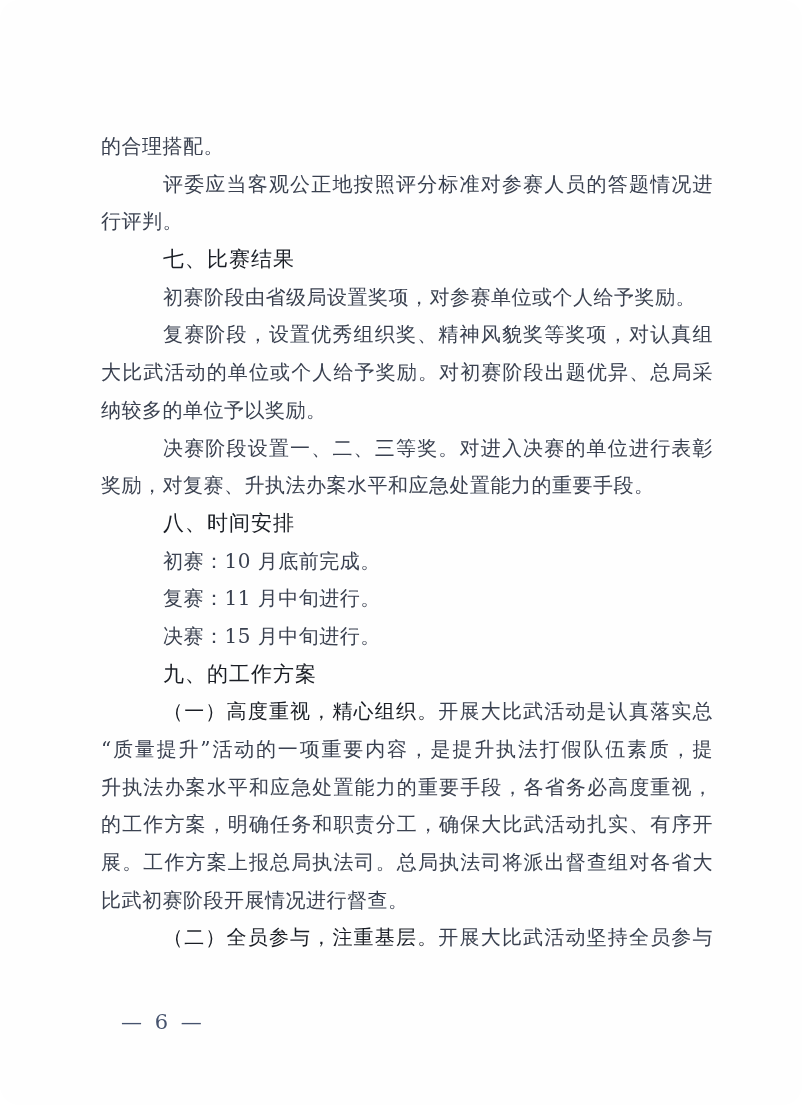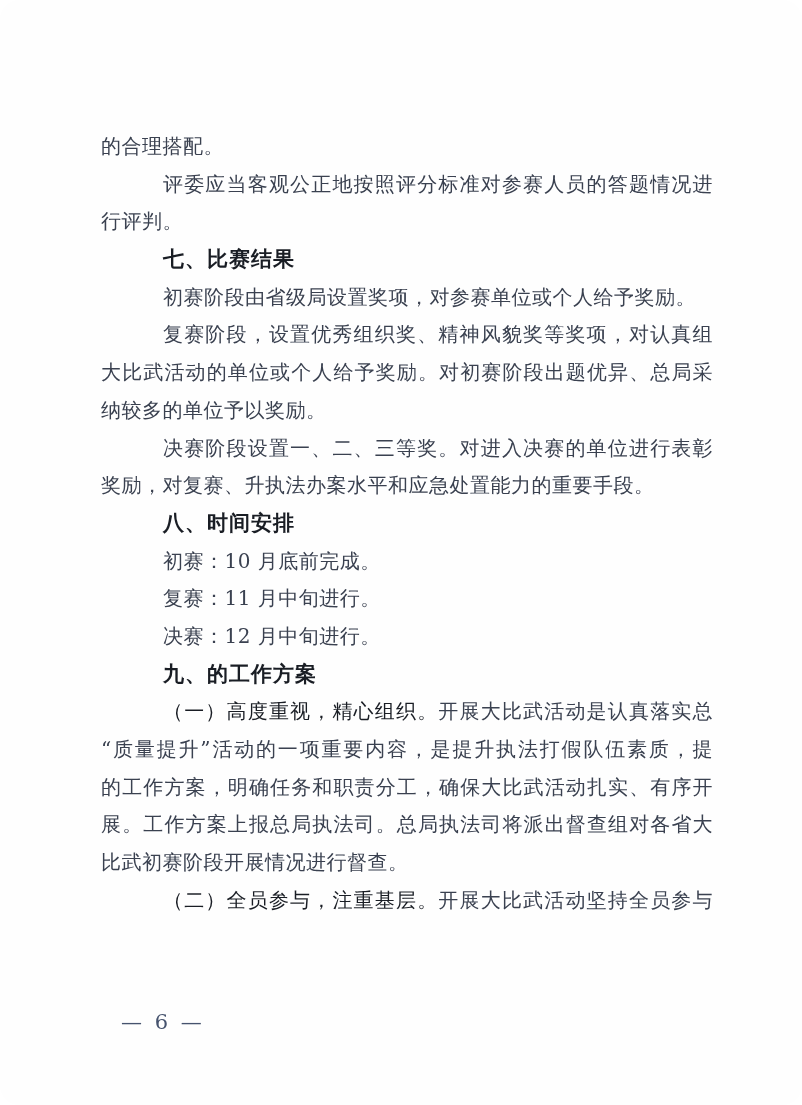--- a/index.html
+++ b/index.html
@@ -37,21 +37,21 @@
     padding-left: 62px;
   }
   .line.justify {
     white-space: normal;
     text-align: justify;
     text-align-last: justify;
     text-justify: inter-character;
   }
   .line.heading {
     font-family: "DejaVu Sans", "Liberation Sans", sans-serif;
-    font-weight: bold;
+    font-weight: normal;
     font-size: 21px;
     color: var(--heading-color, #191d24);
     letter-spacing: 1px;
   }
   .run-bold {
     font-weight: normal;
     color: var(--heading-color, #191d24);
   }
   .footer-page-number {
     position: absolute;
@@ -76,23 +76,24 @@
       <div class="line indent heading"><span>七、比赛结果</span></div>
       <div class="line indent"><span>初赛阶段由省级局设置奖项，对参赛单位或个人给予奖励。</span></div>
       <div class="line indent justify"><span>复赛阶段，设置优秀组织奖、精神风貌奖等奖项，对认真组织</span></div>
       <div class="line justify"><span>大比武活动的单位或个人给予奖励。对初赛阶段出题优异、总局采</span></div>
       <div class="line"><span>纳较多的单位予以奖励。</span></div>
       <div class="line indent justify"><span>决赛阶段设置一、二、三等奖。对进入决赛的单位进行表彰和</span></div>
       <div class="line"><span>奖励，对复赛、升执法办案水平和应急处置能力的重要手段。</span></div>
       <div class="line indent heading"><span>八、时间安排</span></div>
       <div class="line indent"><span>初赛：10 月底前完成。</span></div>
       <div class="line indent"><span>复赛：11 月中旬进行。</span></div>
-      <div class="line indent"><span>决赛：12 月中旬进行。</span></div>
+      <div class="line indent"><span>决赛：15 月中旬进行。</span></div>
       <div class="line indent heading"><span>九、的工作方案</span></div>
       <div class="line indent justify"><span class="run-bold">（一）高度重视，精心组织。</span><span>开展大比武活动是认真落实总局</span></div>
       <div class="line justify"><span>“质量提升”活动的一项重要内容，是提升执法打假队伍素质，提</span></div>
+      <div class="line justify"><span>升执法办案水平和应急处置能力的重要手段，各省务必高度重视，</span></div>
       <div class="line justify"><span>的工作方案，明确任务和职责分工，确保大比武活动扎实、有序开</span></div>
       <div class="line justify"><span>展。工作方案上报总局执法司。总局执法司将派出督查组对各省大</span></div>
       <div class="line"><span>比武初赛阶段开展情况进行督查。</span></div>
       <div class="line indent justify"><span class="run-bold">（二）全员参与，注重基层。</span><span>开展大比武活动坚持全员参与原</span></div>
     </div>
   <div class="footer-page-number">— 6 —</div>
 </div>
 
 </body></html>

